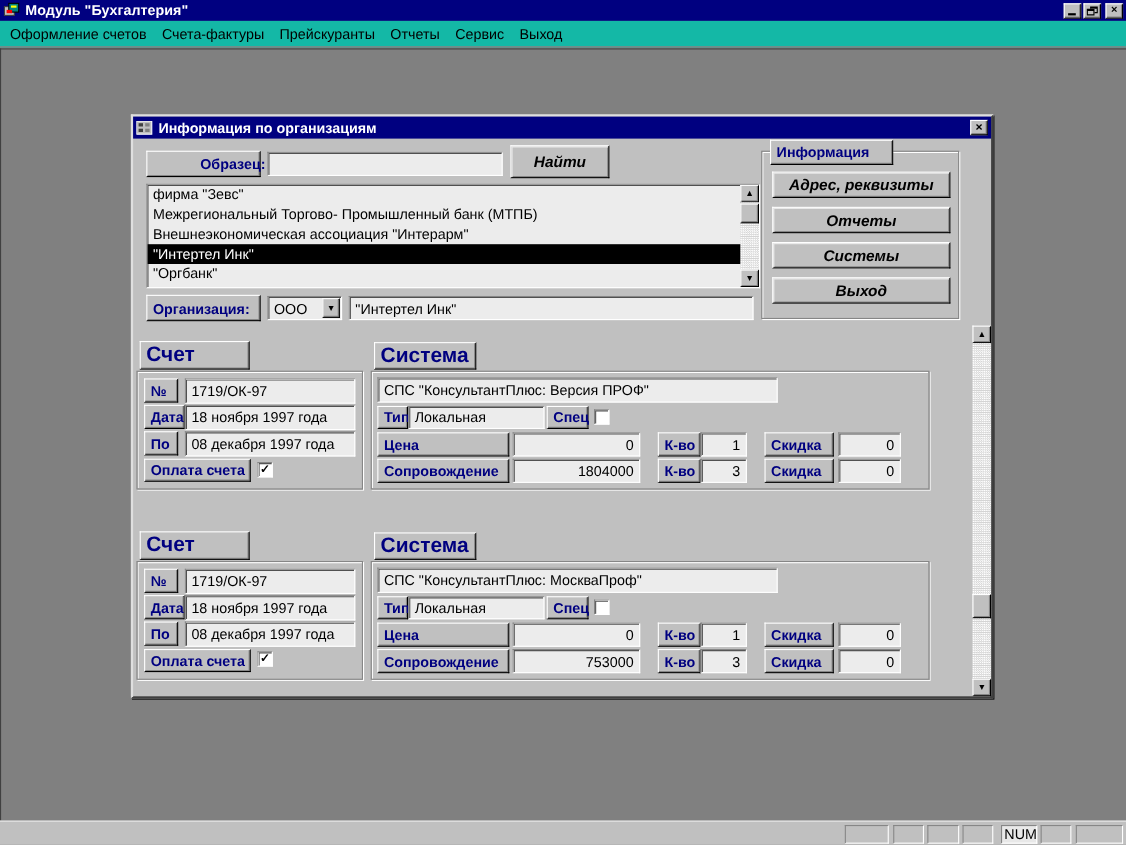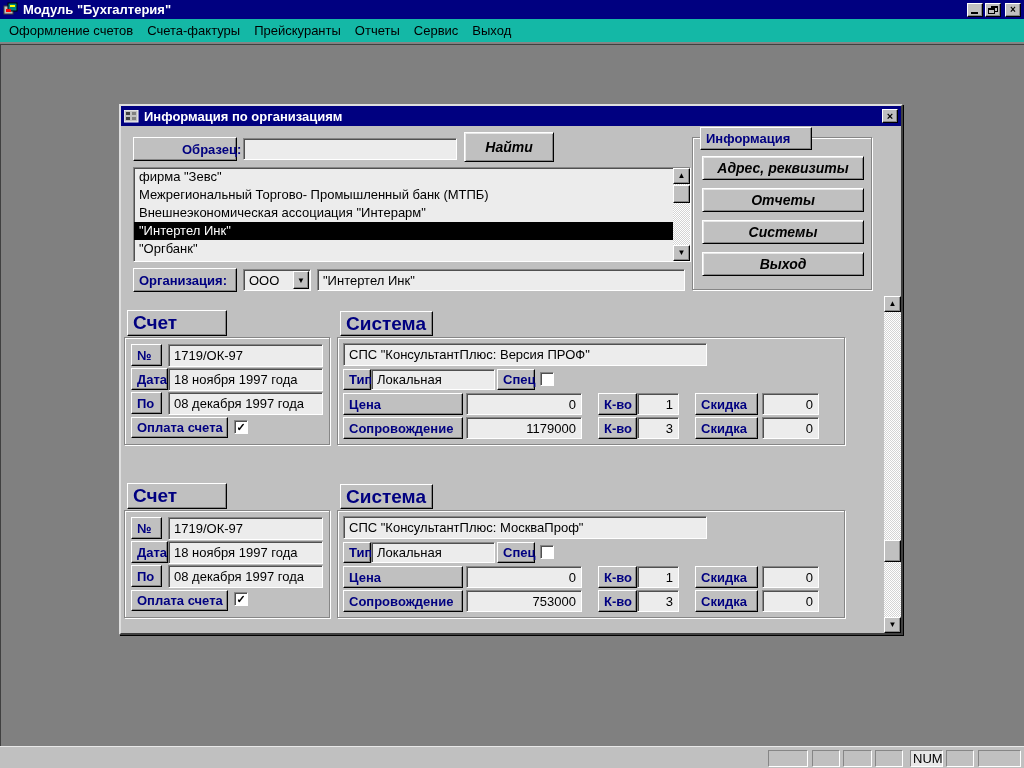--- a/index.html
+++ b/index.html
@@ -231,21 +231,21 @@
       <div class="field" style="left:250px; top:243px; width:124px; height:21px;">Локальная</div>
       <div class="lbl" style="left:376px; top:243px; width:38px; height:21px;">Спец</div>
       <div class="checkbox" style="left:419px; top:246px;"></div>
       <div class="lbl" style="left:222px; top:267px; width:120px; height:22px;">Цена</div>
       <div class="field num" style="left:345px; top:267px; width:116px; height:22px;">0</div>
       <div class="lbl" style="left:477px; top:267px; width:39px; height:22px;">К-во</div>
       <div class="field num" style="left:516px; top:267px; width:42px; height:22px;">1</div>
       <div class="lbl" style="left:574px; top:267px; width:63px; height:22px;">Скидка</div>
       <div class="field num" style="left:641px; top:267px; width:57px; height:22px;">0</div>
       <div class="lbl" style="left:222px; top:291px; width:120px; height:22px;">Сопровождение</div>
-      <div class="field num" style="left:345px; top:291px; width:116px; height:22px;">1179000</div>
+      <div class="field num" style="left:345px; top:291px; width:116px; height:22px;">1804000</div>
       <div class="lbl" style="left:477px; top:291px; width:39px; height:22px;">К-во</div>
       <div class="field num" style="left:516px; top:291px; width:42px; height:22px;">3</div>
       <div class="lbl" style="left:574px; top:291px; width:63px; height:22px;">Скидка</div>
       <div class="field num" style="left:641px; top:291px; width:57px; height:22px;">0</div>
 
       <div class="lbl hdr" style="left:6px; top:357px; width:100px; height:26px;">Счет</div>
       <div class="groupbox" style="left:3px; top:384px; width:206px; height:108px;"></div>
       <div class="lbl" style="left:10px; top:391px; width:31px; height:22px;">№</div>
       <div class="field" style="left:47px; top:391px; width:155px; height:23px;">1719/ОК-97</div>
       <div class="lbl" style="left:10px; top:415px; width:37px; height:22px;">Дата</div>

